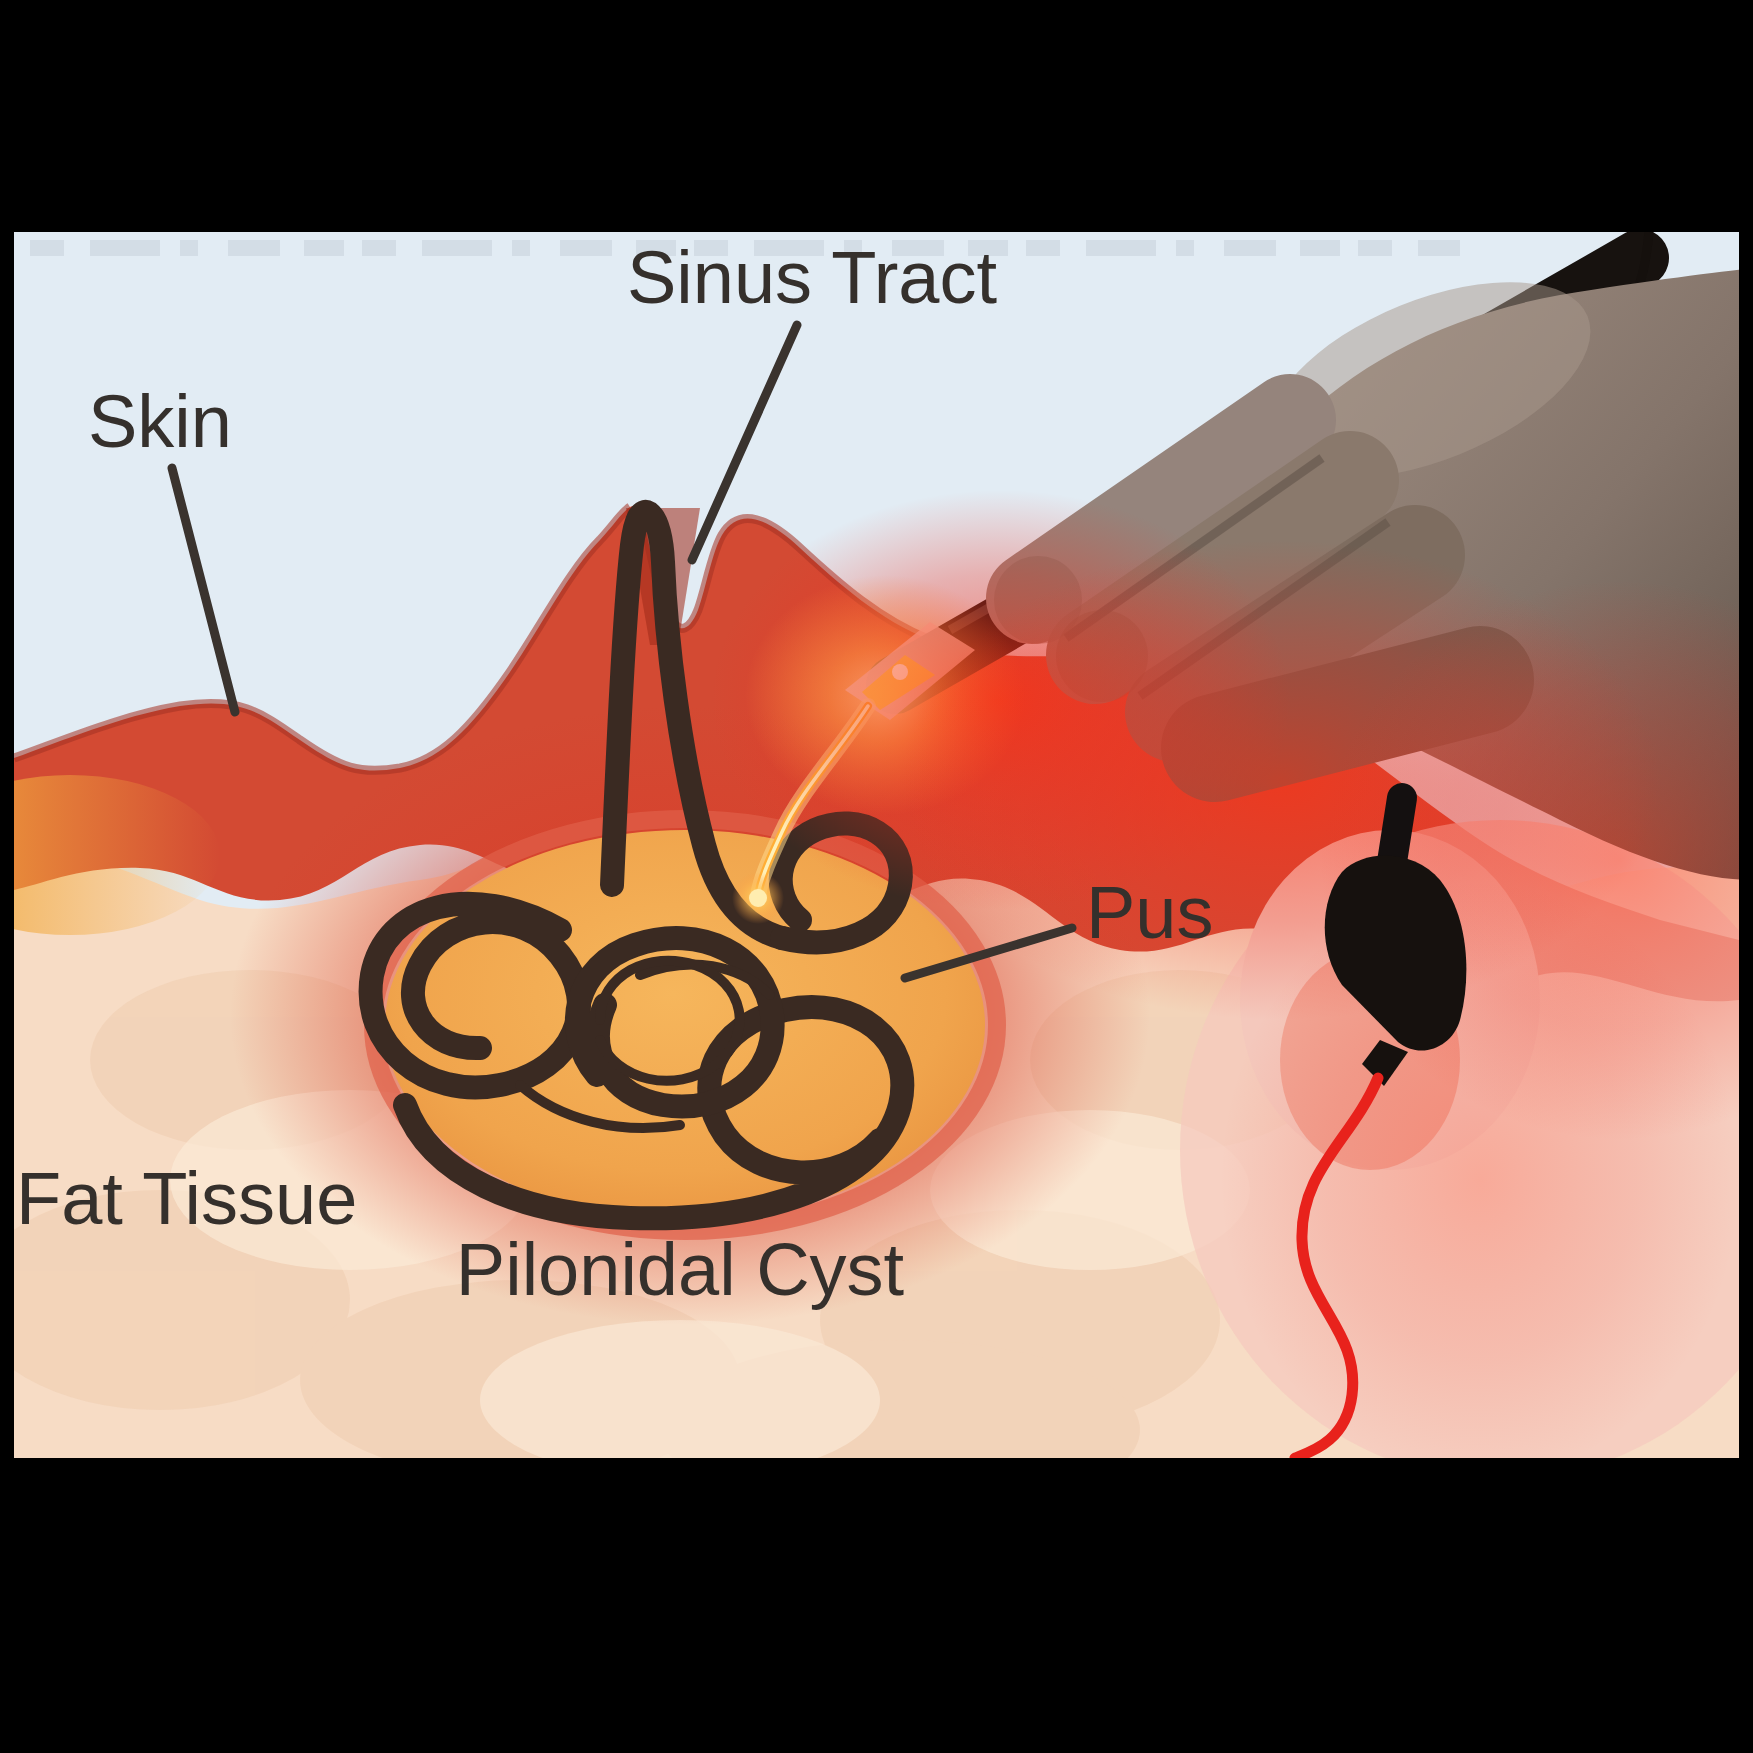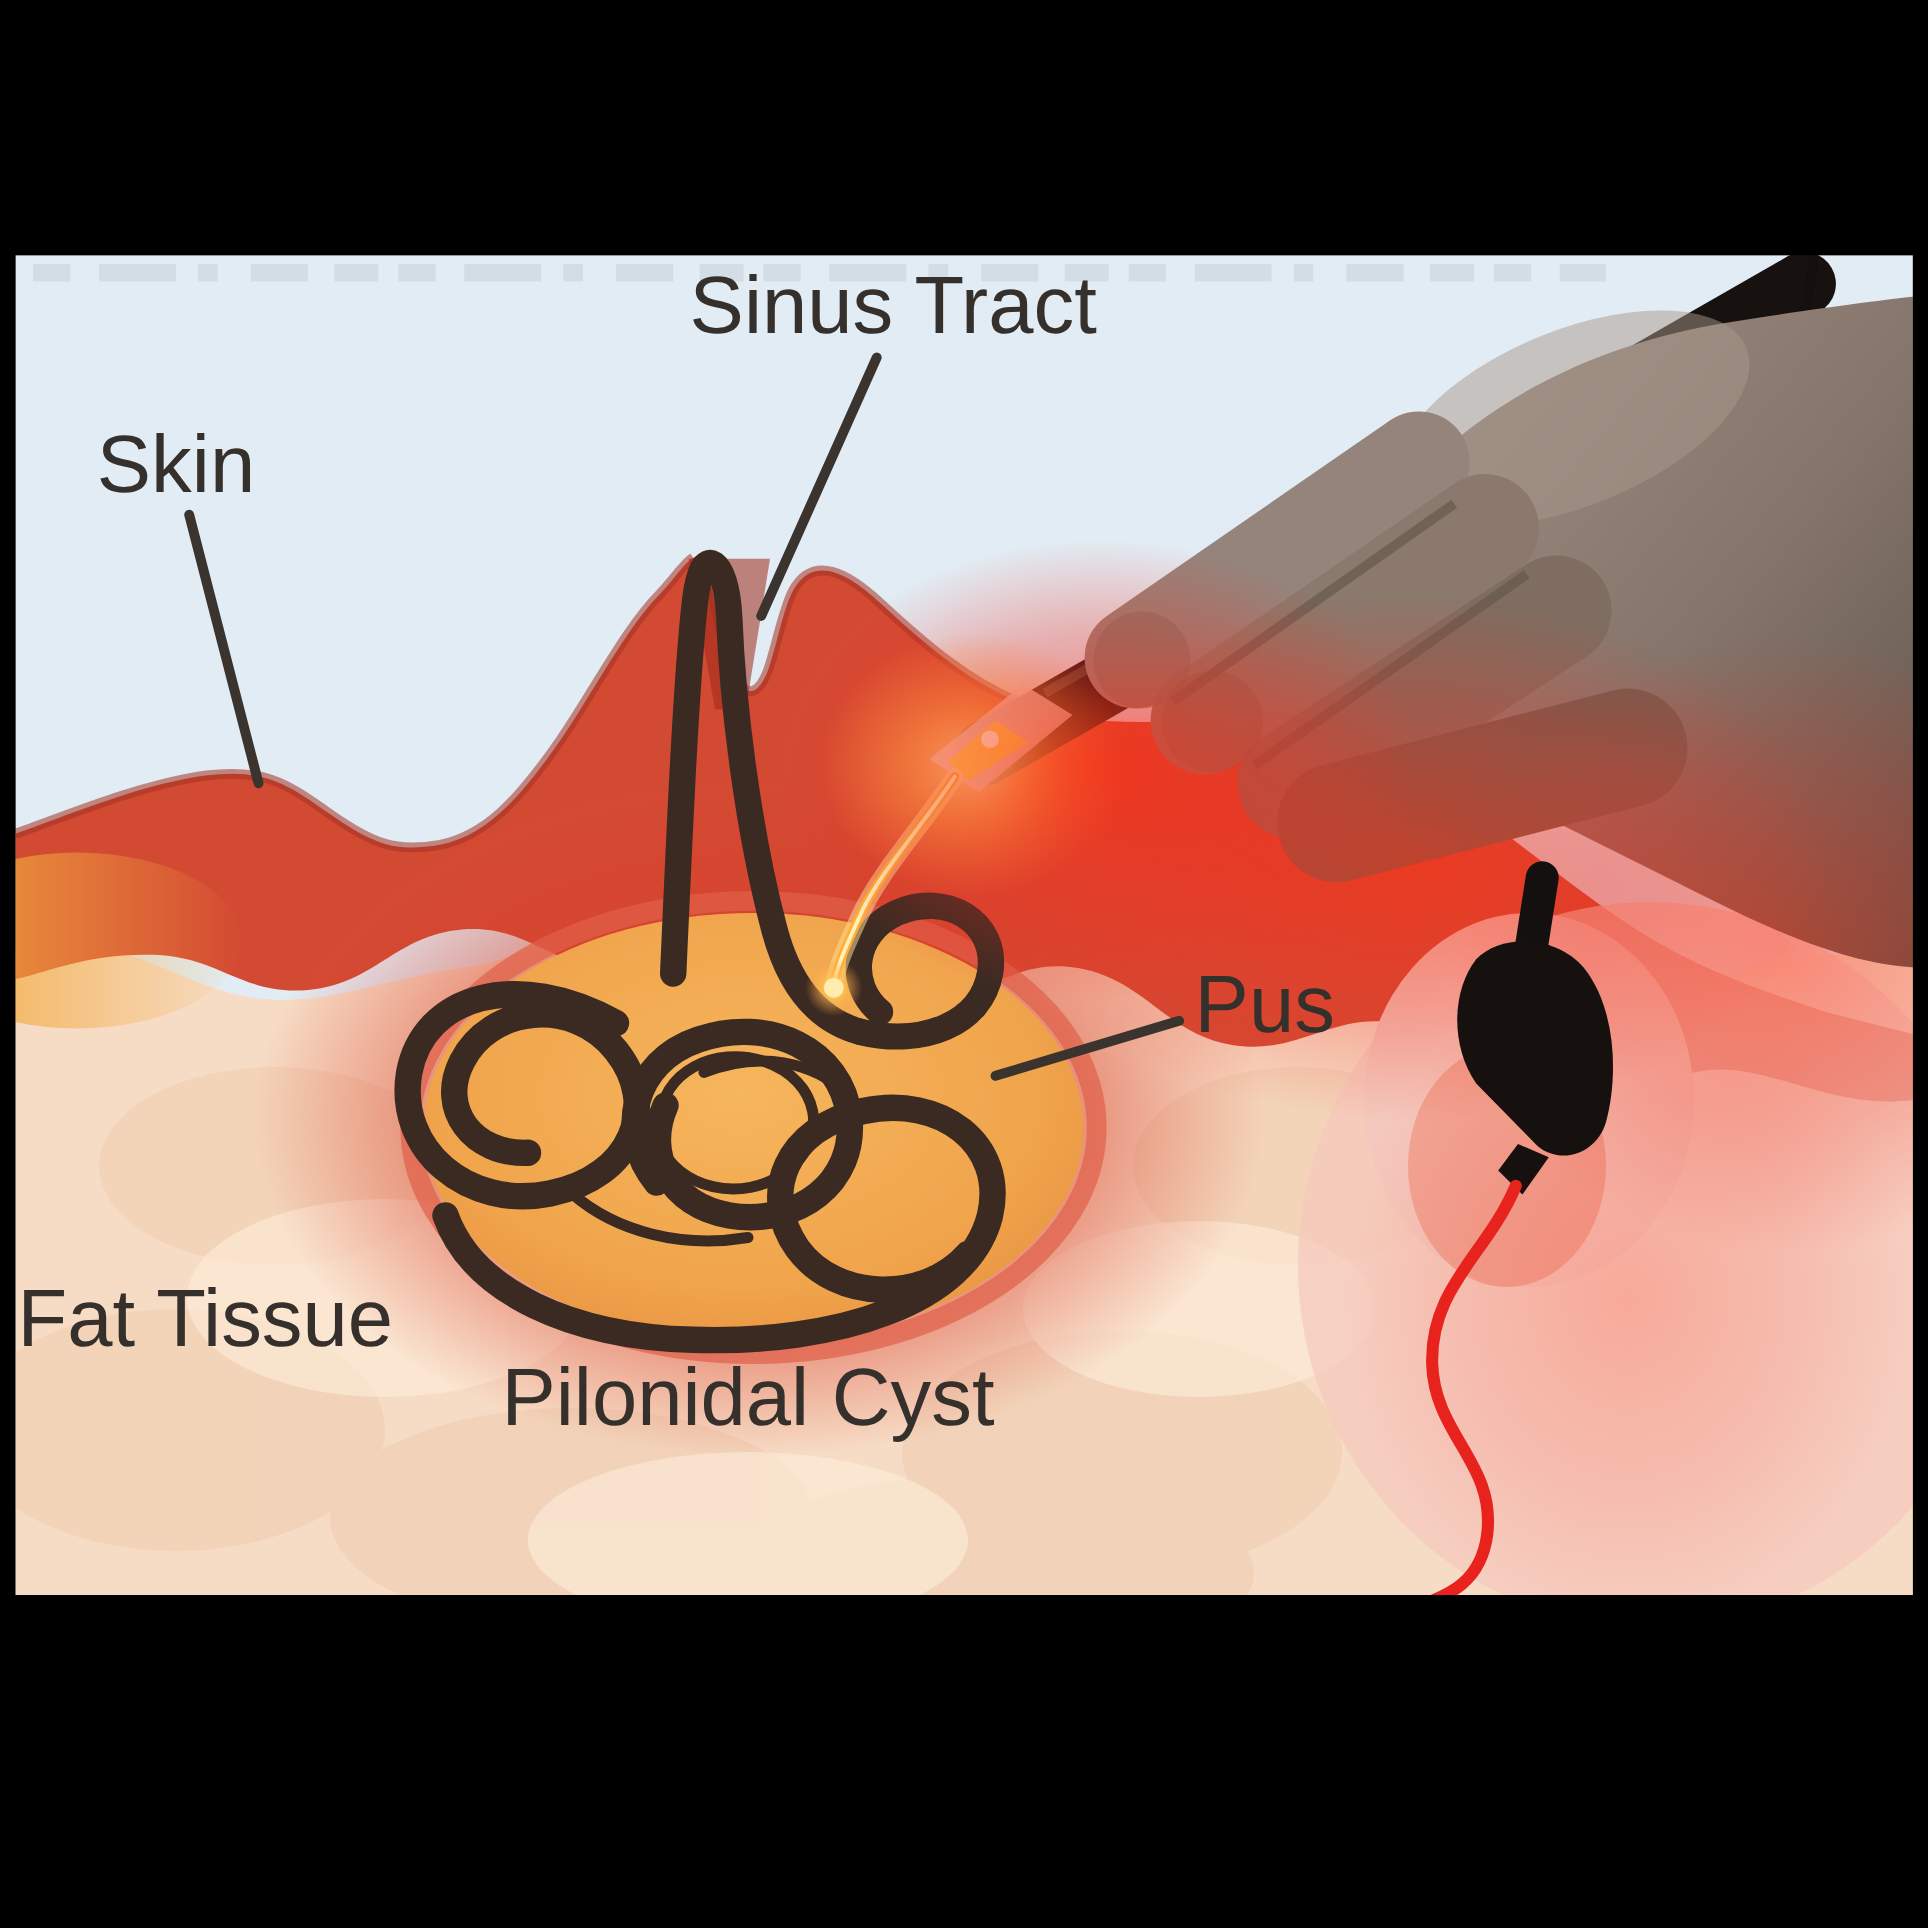--- a/index.html
+++ b/index.html
@@ -1,16 +1,16 @@
 <!DOCTYPE html>
 <html><head>
 <meta charset="utf-8">
 <style>
   html,body{margin:0;padding:0;background:#000;}
-  .stage{position:relative;width:1753px;height:1450px;background:#000;overflow:hidden;}
+  .stage{position:relative;width:1753px;height:1752px;background:#000;overflow:hidden;}
   svg{display:block;}
   text{font-family:"Liberation Sans","DejaVu Sans",sans-serif;fill:#35302c;}
   .label{font-size:74px;font-weight:400;}
 </style>
 </head>
 <body>
 
 <div class="stage">
 <svg width="1753" height="1753" viewBox="0 0 1753 1753" xmlns="http://www.w3.org/2000/svg">
 

